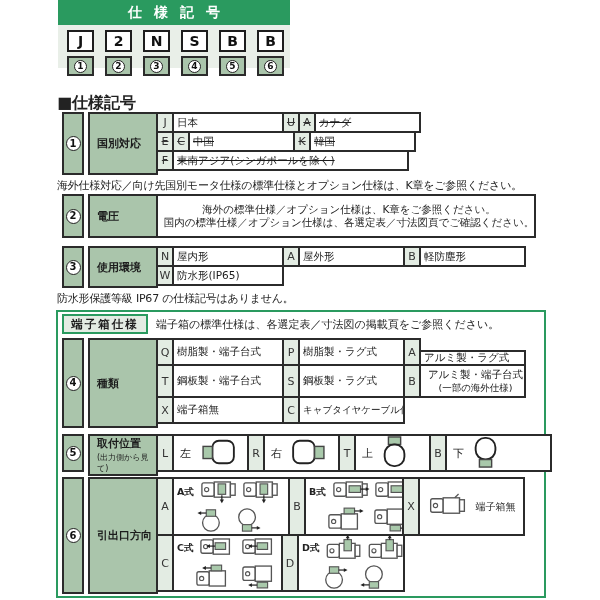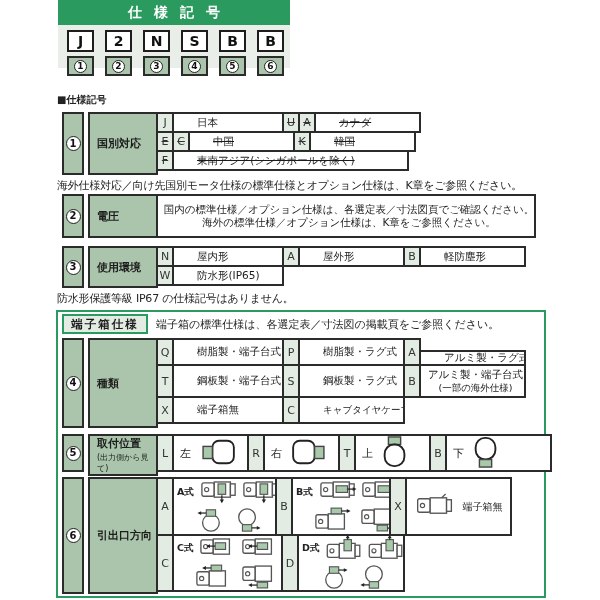--- a/index.html
+++ b/index.html
@@ -13,40 +13,40 @@
   .codesrow,.numsrow{display:flex;gap:11px;margin-left:9px;}
   .codesrow{margin-top:5px;}
   .numsrow{margin-top:4px;}
   .code-box{width:27px;height:22px;background:#fff;border:2px solid #1d1d1d;box-sizing:border-box;
             display:flex;align-items:center;justify-content:center;font-weight:bold;font-size:14px;color:#111;}
   .num-box{width:27px;height:20px;background:#aac5ab;border:2px solid #2b2b2b;box-sizing:border-box;
            display:flex;align-items:center;justify-content:center;}
   .circ{width:13px;height:13px;border-radius:50%;background:#fff;border:1.4px solid #222;box-sizing:border-box;
         display:flex;align-items:center;justify-content:center;font-size:9px;font-weight:bold;color:#111;line-height:1;}
 
-  .sectitle{position:absolute;left:57px;top:93px;font-size:10px;font-weight:600;color:#222;}
+  .sectitle{position:absolute;left:57px;top:93px;font-size:16px;font-weight:600;color:#222;}
 
   
   .specrow{position:absolute;left:62px;display:flex;align-items:stretch;}
   .numcell{width:22px;margin-right:4px;background:#aac5ab;border:2px solid #2b2b2b;box-sizing:border-box;
            display:flex;align-items:center;justify-content:center;}
   .numcell .circ{width:15px;height:15px;font-size:10px;}
   .maintable{display:flex;align-items:stretch;}
   .labelcell{width:70px;background:#aac5ab;border:2px solid #2b2b2b;box-sizing:border-box;
              display:flex;flex-direction:column;justify-content:center;padding-left:7px;
              font-size:11px;font-weight:bold;color:#1c1c1c;}
   .labelcell .sub{font-size:8px;font-weight:normal;margin-top:1px;}
   .rowscol{display:flex;flex-direction:column;margin-left:-2px;}
   .tr{display:flex;}
   .tr + .tr{margin-top:-2px;}
   .cell{border:2px solid #2b2b2b;box-sizing:border-box;background:#fff;display:flex;align-items:center;
         font-size:10.5px;white-space:nowrap;overflow:hidden;}
   .tr .cell + .cell{margin-left:-2px;}
   .lettercell{background:#e3ece3;justify-content:center;font-size:11px;color:#333;}
-  .textcell{padding-left:23px;color:#1c1c1c;}
+  .textcell{padding-left:3px;color:#1c1c1c;}
   .strike{text-decoration:line-through;text-decoration-thickness:1.4px;}
 
   .note{position:absolute;font-size:11px;color:#222;letter-spacing:-0.2px;}
 
   
   .termsection{position:absolute;left:56px;top:310px;width:490px;height:288px;
                border:2px solid #2a9a5f;box-sizing:border-box;background:#fff;}
   .termlabel{position:absolute;left:62px;top:314px;width:86px;height:20px;background:#e3ece3;
              border:2px solid #2a9a5f;box-sizing:border-box;display:flex;align-items:center;justify-content:center;
              font-size:11.5px;font-weight:bold;letter-spacing:2px;color:#1c1c1c;}
@@ -131,22 +131,22 @@
 
   <div class="specrow" style="top:194px;">
     <div class="numcell" style="height:44px;">
         <span class="circ">2</span>
       </div>
     <div class="maintable">
       <div class="labelcell">電圧</div>
       <div class="rowscol">
         <div class="tr" style="height:44px;">
           <div class="cell twoline" style="width:380px;font-size:10.5px;">
+            <span>海外の標準仕様／オプション仕様は、K章をご参照ください。</span>
             <span>国内の標準仕様／オプション仕様は、各選定表／寸法図頁でご確認ください。</span>
-            <span>海外の標準仕様／オプション仕様は、K章をご参照ください。</span>
           </div>
         </div>
       </div>
     </div>
   </div>
 
   <div class="specrow" style="top:246px;">
     <div class="numcell" style="height:42px;">
         <span class="circ">3</span>
       </div>
@@ -260,21 +260,21 @@
 
   <div class="specrow" style="top:477px;">
     <div class="numcell" style="height:117px;">
         <span class="circ">6</span>
       </div>
     <div class="maintable">
       <div class="labelcell">引出口方向</div>
       <div class="rowscol">
         <div class="tr" style="height:59px;">
           <div class="cell lettercell" style="width:18px;">A</div>
-          <div class="cell stylecell" style="width:105px;">
+          <div class="cell stylecell" style="width:118px;">
             <div class="mrow">
               <span class="stylelabel">A式</span>
               <span><svg width="38" height="26" viewBox="0 0 40 27">
                     <rect x="2" y="5" width="13" height="14" rx="2" fill="#fff" stroke="#555" stroke-width="1.4"></rect>
                     <circle cx="7" cy="12" r="2.2" fill="none" stroke="#555" stroke-width="1.2"></circle>
                     <rect x="15" y="4" width="17" height="16" fill="#fff" stroke="#555" stroke-width="1.4"></rect>
                     <rect x="32" y="6" width="5" height="12" fill="#fff" stroke="#555" stroke-width="1.4"></rect>
                     <rect x="19" y="6" width="8" height="11" fill="#a9c9ab" stroke="#555" stroke-width="1.2"></rect>
                     <line x1="23" y1="18" x2="23" y2="24" stroke="#222" stroke-width="1.3"></line>
                     <polygon points="20.8,22.5 25.2,22.5 23,26.5" fill="#222"></polygon>

